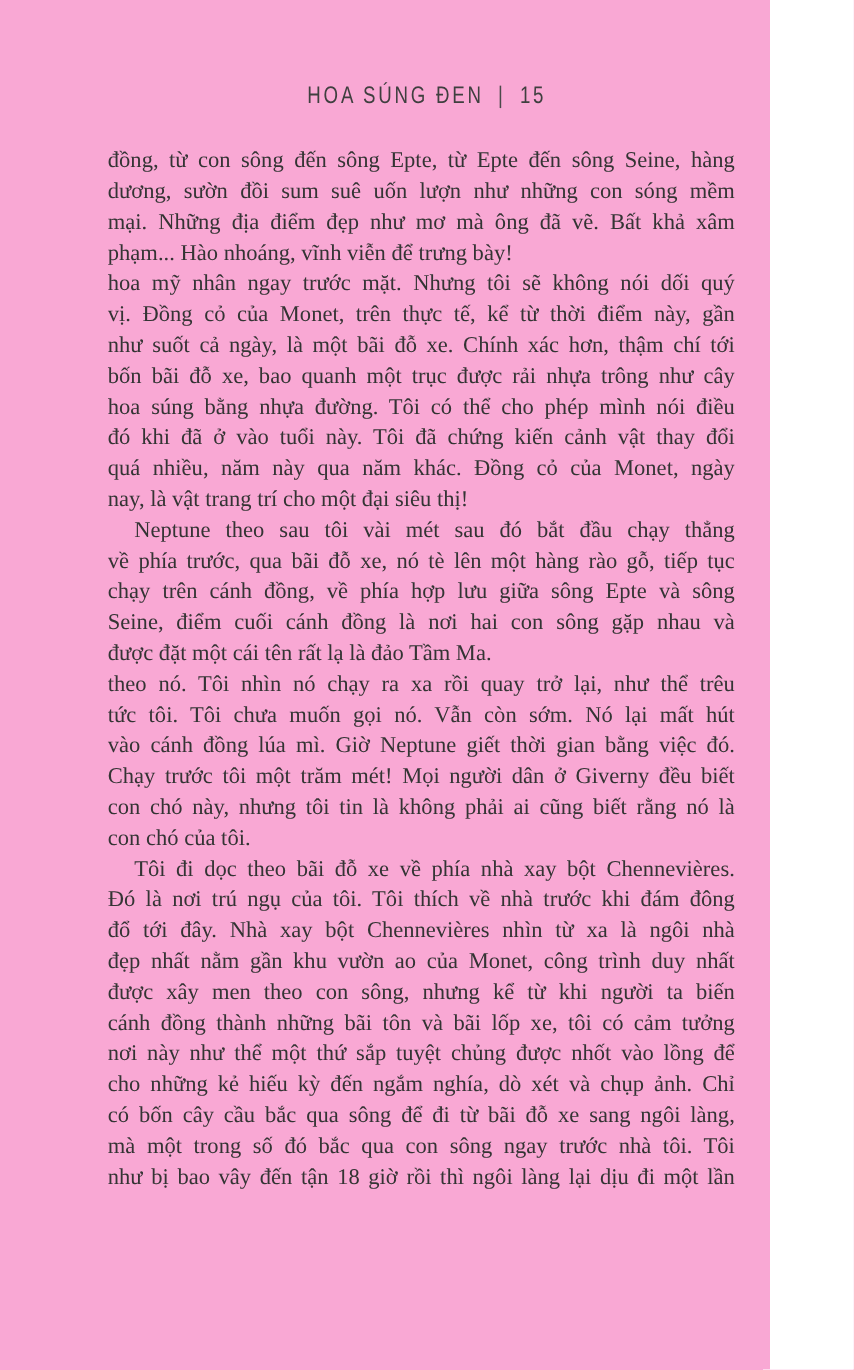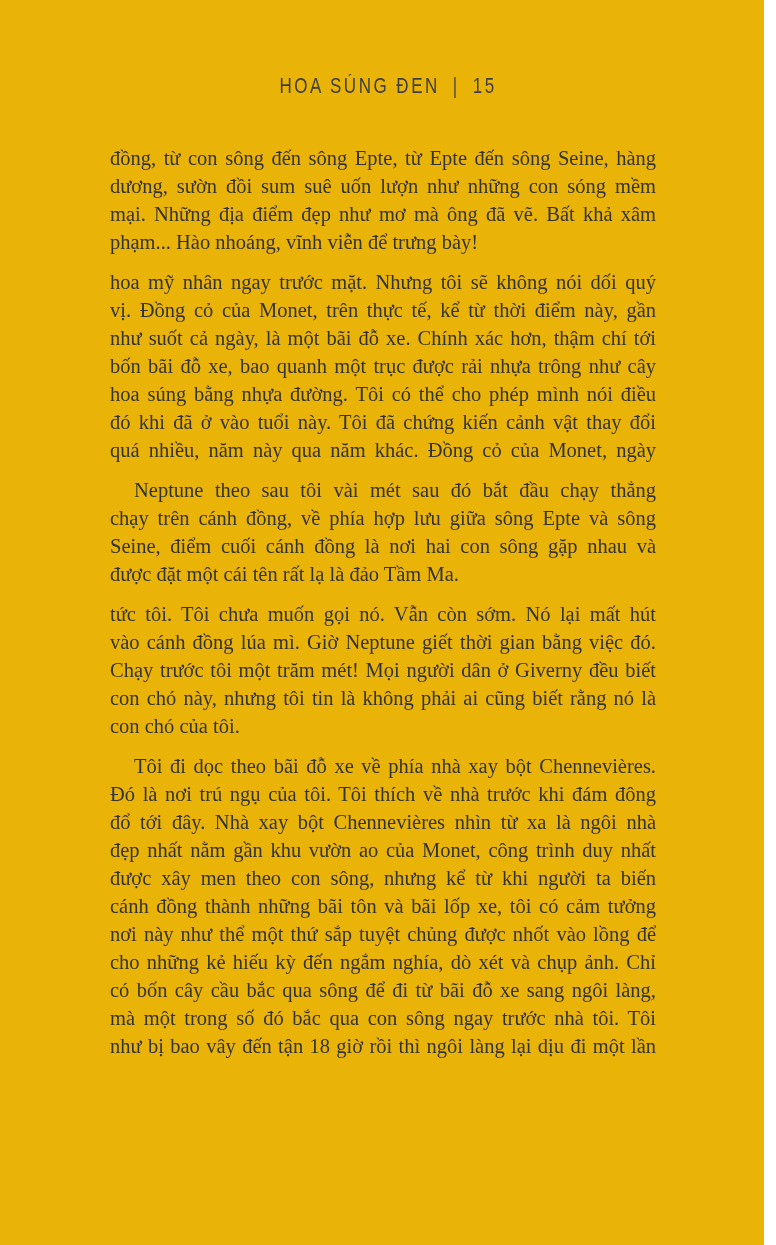--- a/index.html
+++ b/index.html
@@ -3,23 +3,23 @@
 <meta charset="utf-8">
 <style>
   html, body {
     margin: 0;
     padding: 0;
     background: #ffffff;
     font-family: "Liberation Serif", serif;
   }
   .page {
     position: relative;
-    width: 764px;
+    width: 700px;
     height: 1245px;
-    background: #eab308;
+    background: #f9a8d4;
     overflow: hidden;
     color: #3a3a3a;
   }
   
   .running-head {
     position: absolute;
     top: 74px;
     left: 0;
     width: 776px;
     text-align: center;
@@ -41,21 +41,21 @@
   
   .body-text {
     position: absolute;
     left: 98px;
     top: 132px;
     width: 570px;
     font-size: 20.5px;
     line-height: 28px;
     color: #343434;
   }
-  .paragraph { margin: 12px; padding: 0; font-family: Liberation Serif, serif; }
+  .paragraph { margin: 0; padding: 0; font-family: Liberation Serif, serif; }
   .line {
     height: 28px;
     overflow: hidden;
     text-align: justify;
     text-align-last: left;
   }
   .line.fill { text-align-last: justify; }
   .line.indent { padding-left: 24px; }
 </style>
 </head>
@@ -73,28 +73,31 @@
         <div class="line">phạm... Hào nhoáng, vĩnh viễn để trưng bày!</div>
       </div>
       <div class="paragraph">
         <div class="line fill">hoa mỹ nhân ngay trước mặt. Nhưng tôi sẽ không nói dối quý</div>
         <div class="line fill">vị. Đồng cỏ của Monet, trên thực tế, kể từ thời điểm này, gần</div>
         <div class="line fill">như suốt cả ngày, là một bãi đỗ xe. Chính xác hơn, thậm chí tới</div>
         <div class="line fill">bốn bãi đỗ xe, bao quanh một trục được rải nhựa trông như cây</div>
         <div class="line fill">hoa súng bằng nhựa đường. Tôi có thể cho phép mình nói điều</div>
         <div class="line fill">đó khi đã ở vào tuổi này. Tôi đã chứng kiến cảnh vật thay đổi</div>
         <div class="line fill">quá nhiều, năm này qua năm khác. Đồng cỏ của Monet, ngày</div>
+        <div class="line">nay, là vật trang trí cho một đại siêu thị!</div>
       </div>
       <div class="paragraph">
         <div class="line fill indent">Neptune theo sau tôi vài mét sau đó bắt đầu chạy thẳng</div>
+        <div class="line fill">về phía trước, qua bãi đỗ xe, nó tè lên một hàng rào gỗ, tiếp tục</div>
         <div class="line fill">chạy trên cánh đồng, về phía hợp lưu giữa sông Epte và sông</div>
         <div class="line fill">Seine, điểm cuối cánh đồng là nơi hai con sông gặp nhau và</div>
         <div class="line">được đặt một cái tên rất lạ là đảo Tầm Ma.</div>
       </div>
       <div class="paragraph">
+        <div class="line fill">theo nó. Tôi nhìn nó chạy ra xa rồi quay trở lại, như thể trêu</div>
         <div class="line fill">tức tôi. Tôi chưa muốn gọi nó. Vẫn còn sớm. Nó lại mất hút</div>
         <div class="line fill">vào cánh đồng lúa mì. Giờ Neptune giết thời gian bằng việc đó.</div>
         <div class="line fill">Chạy trước tôi một trăm mét! Mọi người dân ở Giverny đều biết</div>
         <div class="line fill">con chó này, nhưng tôi tin là không phải ai cũng biết rằng nó là</div>
         <div class="line">con chó của tôi.</div>
       </div>
       <div class="paragraph">
         <div class="line fill indent">Tôi đi dọc theo bãi đỗ xe về phía nhà xay bột Chennevières.</div>
         <div class="line fill">Đó là nơi trú ngụ của tôi. Tôi thích về nhà trước khi đám đông</div>
         <div class="line fill">đổ tới đây. Nhà xay bột Chennevières nhìn từ xa là ngôi nhà</div>

